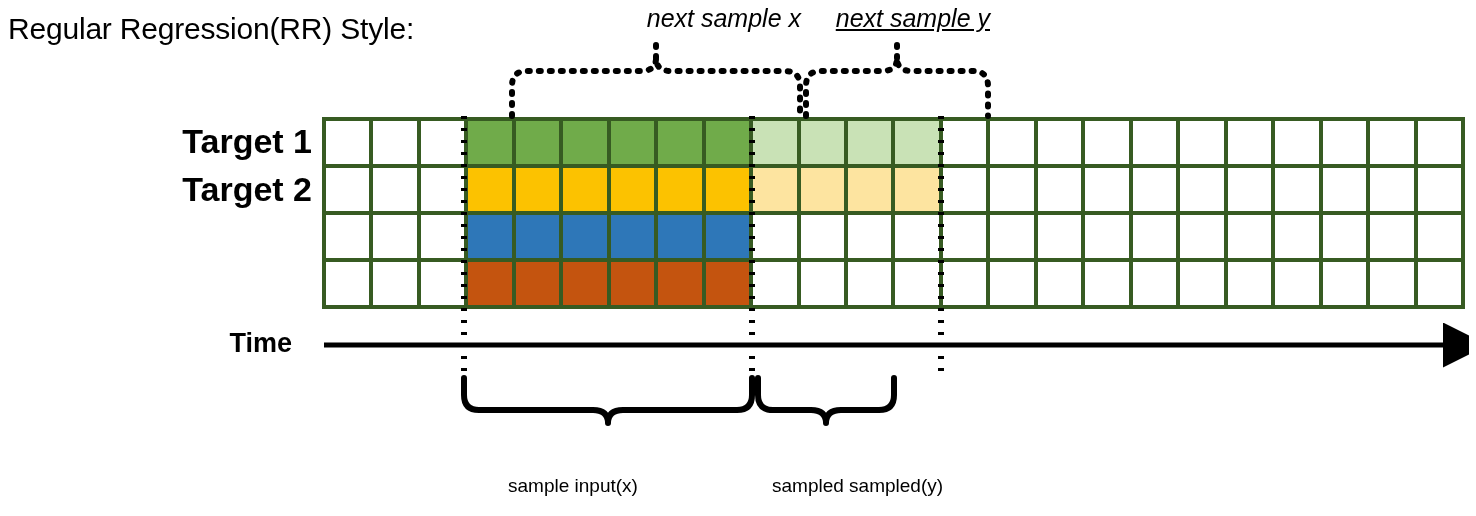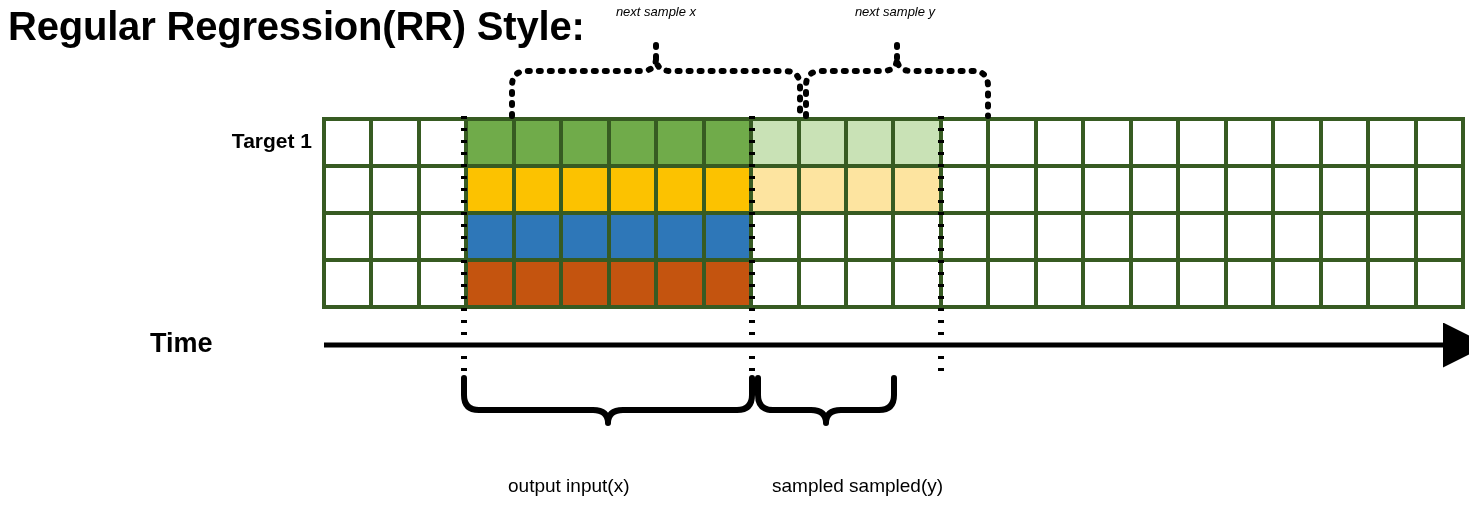--- a/index.html
+++ b/index.html
@@ -13,52 +13,52 @@
     position: relative;
     overflow: hidden;
     font-family: "Liberation Sans", sans-serif;
     color: #000000;
   }
 
   
   #page-title {
     position: absolute;
     left: 8px;
-    top: 4px;
-    font-size: 40px;
-    font-weight: 700;
+    top: 12px;
+    font-size: 30px;
+    font-weight: 400;
     letter-spacing: -0.2px;
     white-space: nowrap;
   }
 
   
   .top-label {
     position: absolute;
-    font-size: 13px;
+    font-size: 25px;
     font-style: italic;
     font-weight: 500;
     white-space: nowrap;
-    text-align: center;
+    text-align: right;
   }
   #label-next-sample-x { left: 511px; top: 4px; width: 290px; }
-  #label-next-sample-y { left: 800px; top: 4px; width: 190px; }
+  #label-next-sample-y { left: 800px; top: 4px; width: 190px; text-decoration: underline; }
 
   
   #row-labels {
     position: absolute;
     left: 0px;
     top: 117px;
     width: 312px;
     height: 192px;
   }
   .row-label {
     height: 48px;
     line-height: 48px;
     text-align: right;
-    font-size: 21px;
+    font-size: 34px;
     font-weight: 700;
     white-space: nowrap;
   }
 
   
   #grid {
     position: absolute;
     left: 322px;
     top: 117px;
     width: 1143px;
@@ -75,23 +75,24 @@
   .cell.green       { background: #70ab4a; }
   .cell.green-fade  { background: #c9e2b6; }
   .cell.gold        { background: #fcc200; }
   .cell.gold-fade   { background: #fde4a0; }
   .cell.blue        { background: #2e77b8; }
   .cell.orange      { background: #c4540f; }
 
   
   #time-label {
     position: absolute;
-    left: 150px;
+    left: 132px;
     top: 328px;
     width: 160px;
+    text-align: right;
     font-size: 27px;
     font-weight: 700;
   }
   #time-axis {
     position: absolute;
     left: 324px;
     top: 322px;
     width: 1145px;
     height: 48px;
   }
@@ -120,20 +121,21 @@
 </head>
 <body>
 
 <div id="page-title">Regular Regression(RR) Style:</div>
 
 <div class="top-label" id="label-next-sample-x">next sample x</div>
 <div class="top-label" id="label-next-sample-y">next sample y</div>
 
 <div id="row-labels">
   <div class="row-label">Target 1</div>
+  <div class="row-label">Target 2</div>
 </div>
 
 <div id="grid">
     <div class="cell "></div>
     <div class="cell "></div>
     <div class="cell "></div>
     <div class="cell green"></div>
     <div class="cell green"></div>
     <div class="cell green"></div>
     <div class="cell green"></div>
@@ -255,21 +257,21 @@
     <path d="M752,116 L752,378"></path>
     <path d="M941,116 L941,378"></path>
   </g>
 
   <path d="M464,378 L464,395 Q464,410 479,410 L593,410 Q608,410 608,423 Q608,410 623,410 L737,410 Q752,410 752,395 L752,378" stroke="#000000" stroke-width="6" fill="none" stroke-linecap="round" stroke-linejoin="round"></path>
 
   <path d="M758,378 L758,395 Q758,410 773,410 L811,410 Q826,410 826,423 Q826,410 841,410 L879,410 Q894,410 894,395 L894,378" stroke="#000000" stroke-width="6" fill="none" stroke-linecap="round" stroke-linejoin="round"></path>
 </svg>
 
 <div class="caption" id="caption-input">
-  <div>output input(x)</div>
+  <div>sample input(x)</div>
   
   
 </div>
 <div class="caption" id="caption-output">
   <div>sampled sampled(y)</div>
   
   
 </div>
 
 </body></html>

